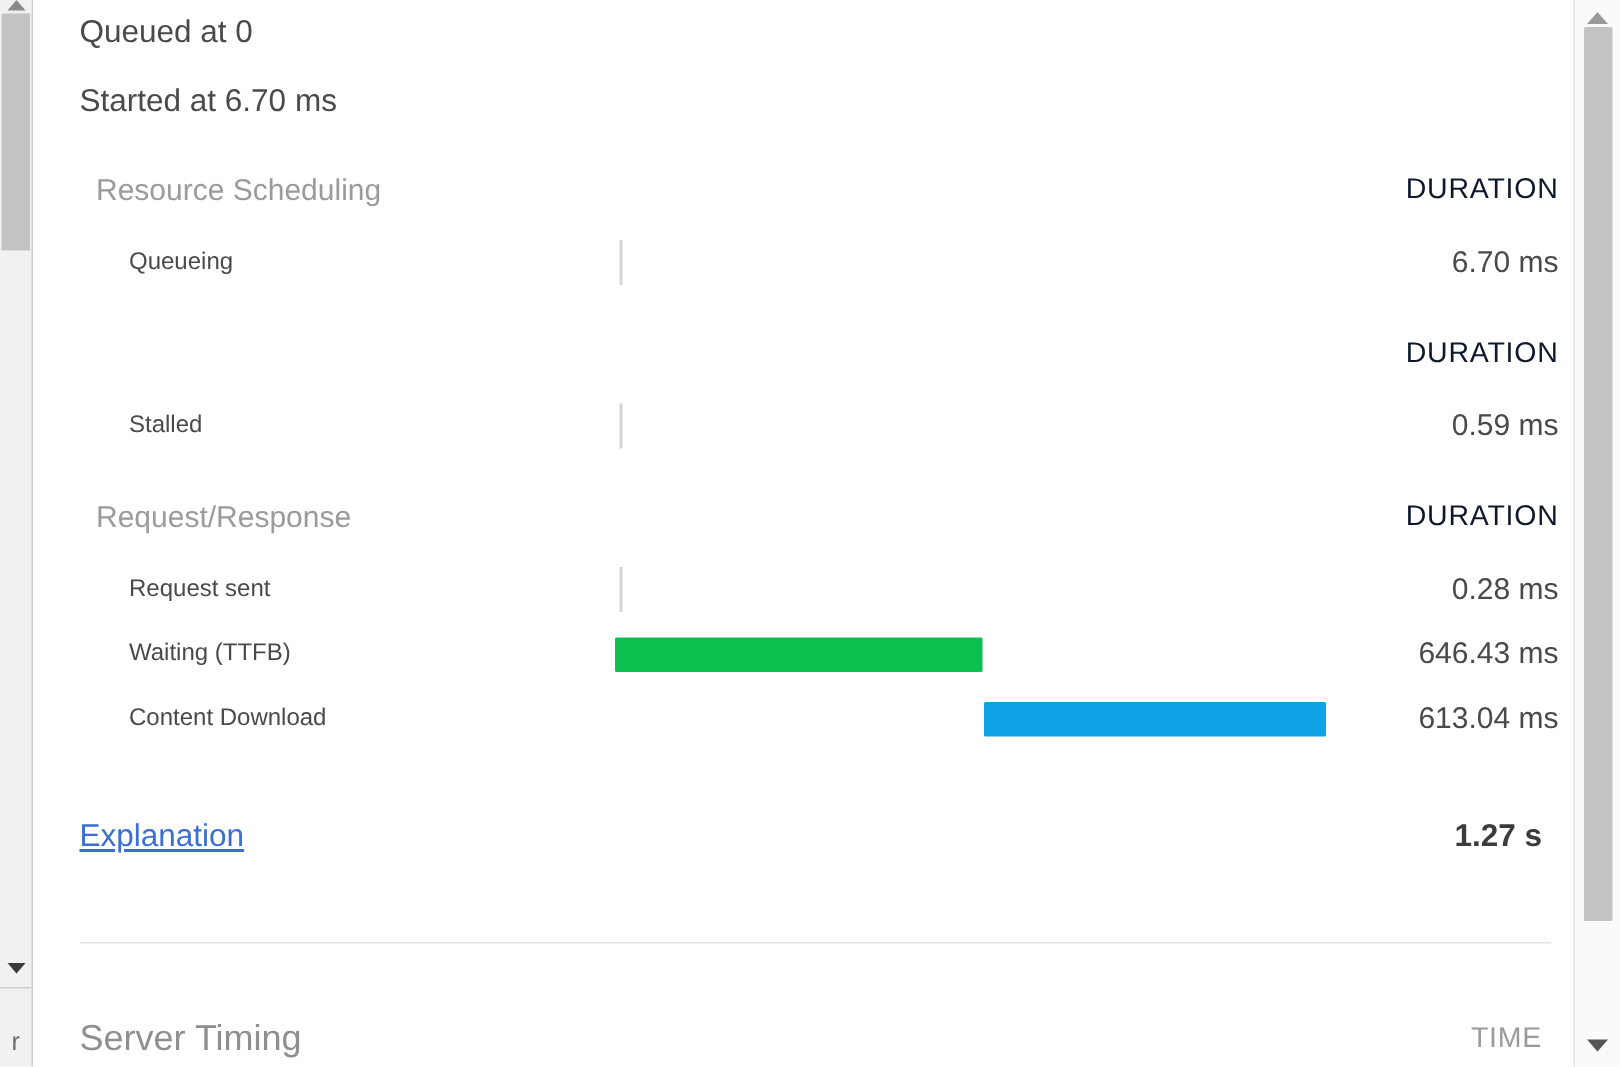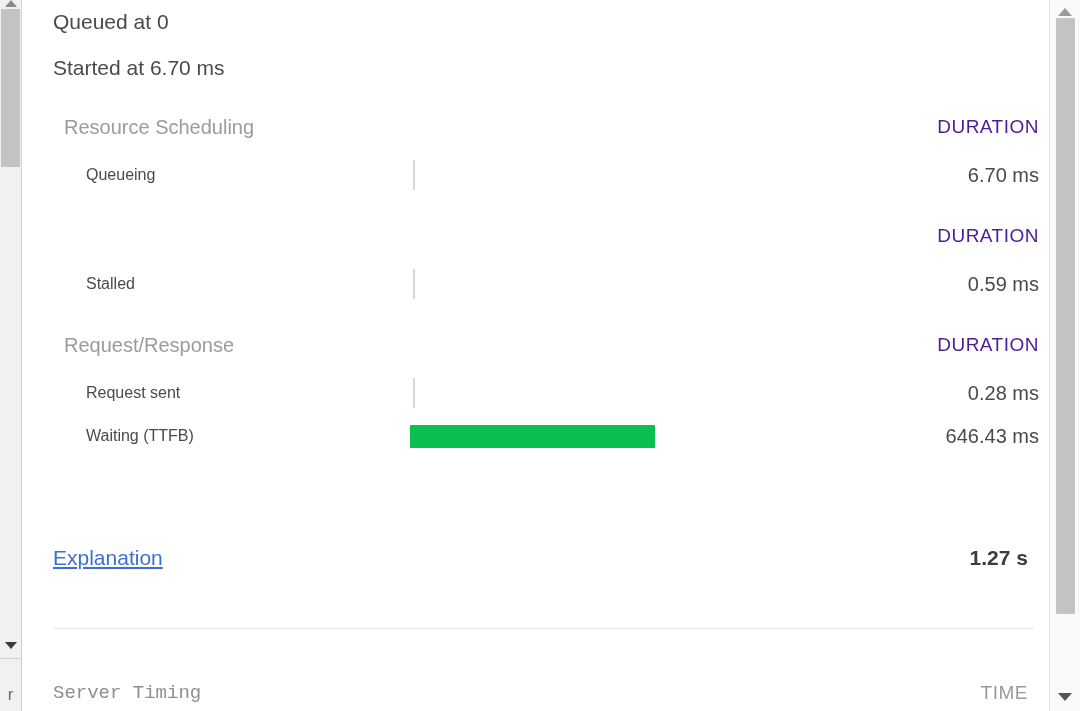--- a/index.html
+++ b/index.html
@@ -212,21 +212,21 @@
     left: 52px;
     color: #4a4a4a;
     font-size: 16px;
   }
 
   .t-right {
     position: absolute;
     right: 20px;
     top: 0;
     font-size: 19px;
-    color: #4c1d95;
+    color: #0f172a;
     letter-spacing: 0.5px;
     line-height: 30px;
     white-space: nowrap;
   }
   .trow.item .t-right {
     color: #4a4a4a;
     font-size: 20px;
     letter-spacing: 0;
   }
 
@@ -293,25 +293,24 @@
     position: absolute;
     left: 0;
     top: 678px;
     width: 100%;
     height: 33px;
   }
   .footer-label {
     position: absolute;
     left: 30px;
     top: 0;
-    font-size: 19px;
+    font-size: 24px;
     color: #8f8f8f;
     line-height: 30px;
     white-space: nowrap;
-    font-family: Liberation Mono, monospace;
   }
   .footer-right {
     position: absolute;
     right: 20px;
     top: 0;
     font-size: 19px;
     color: #9b9b9b;
     letter-spacing: 0.5px;
     line-height: 30px;
   }
@@ -375,20 +374,27 @@
           </div>
           <div class="t-right">0.28 ms</div>
         </div>
         <div class="trow item">
           <div class="t-label">Waiting (TTFB)</div>
           <div class="t-bar-track">
             <div class="t-bar" style="left:46px;width:245px;background:#0dbf4f;"></div>
           </div>
           <div class="t-right">646.43 ms</div>
         </div>
+        <div class="trow item">
+          <div class="t-label">Content Download</div>
+          <div class="t-bar-track">
+            <div class="t-bar" style="left:292px;width:228px;background:#0fa2e4;"></div>
+          </div>
+          <div class="t-right">613.04 ms</div>
+        </div>
 
       </div>
 
       <div class="explain-row">
         <a class="explain-link" href="#">Explanation</a>
         <div class="explain-total">1.27 s</div>
       </div>
 
       <div class="divider"></div>
 

